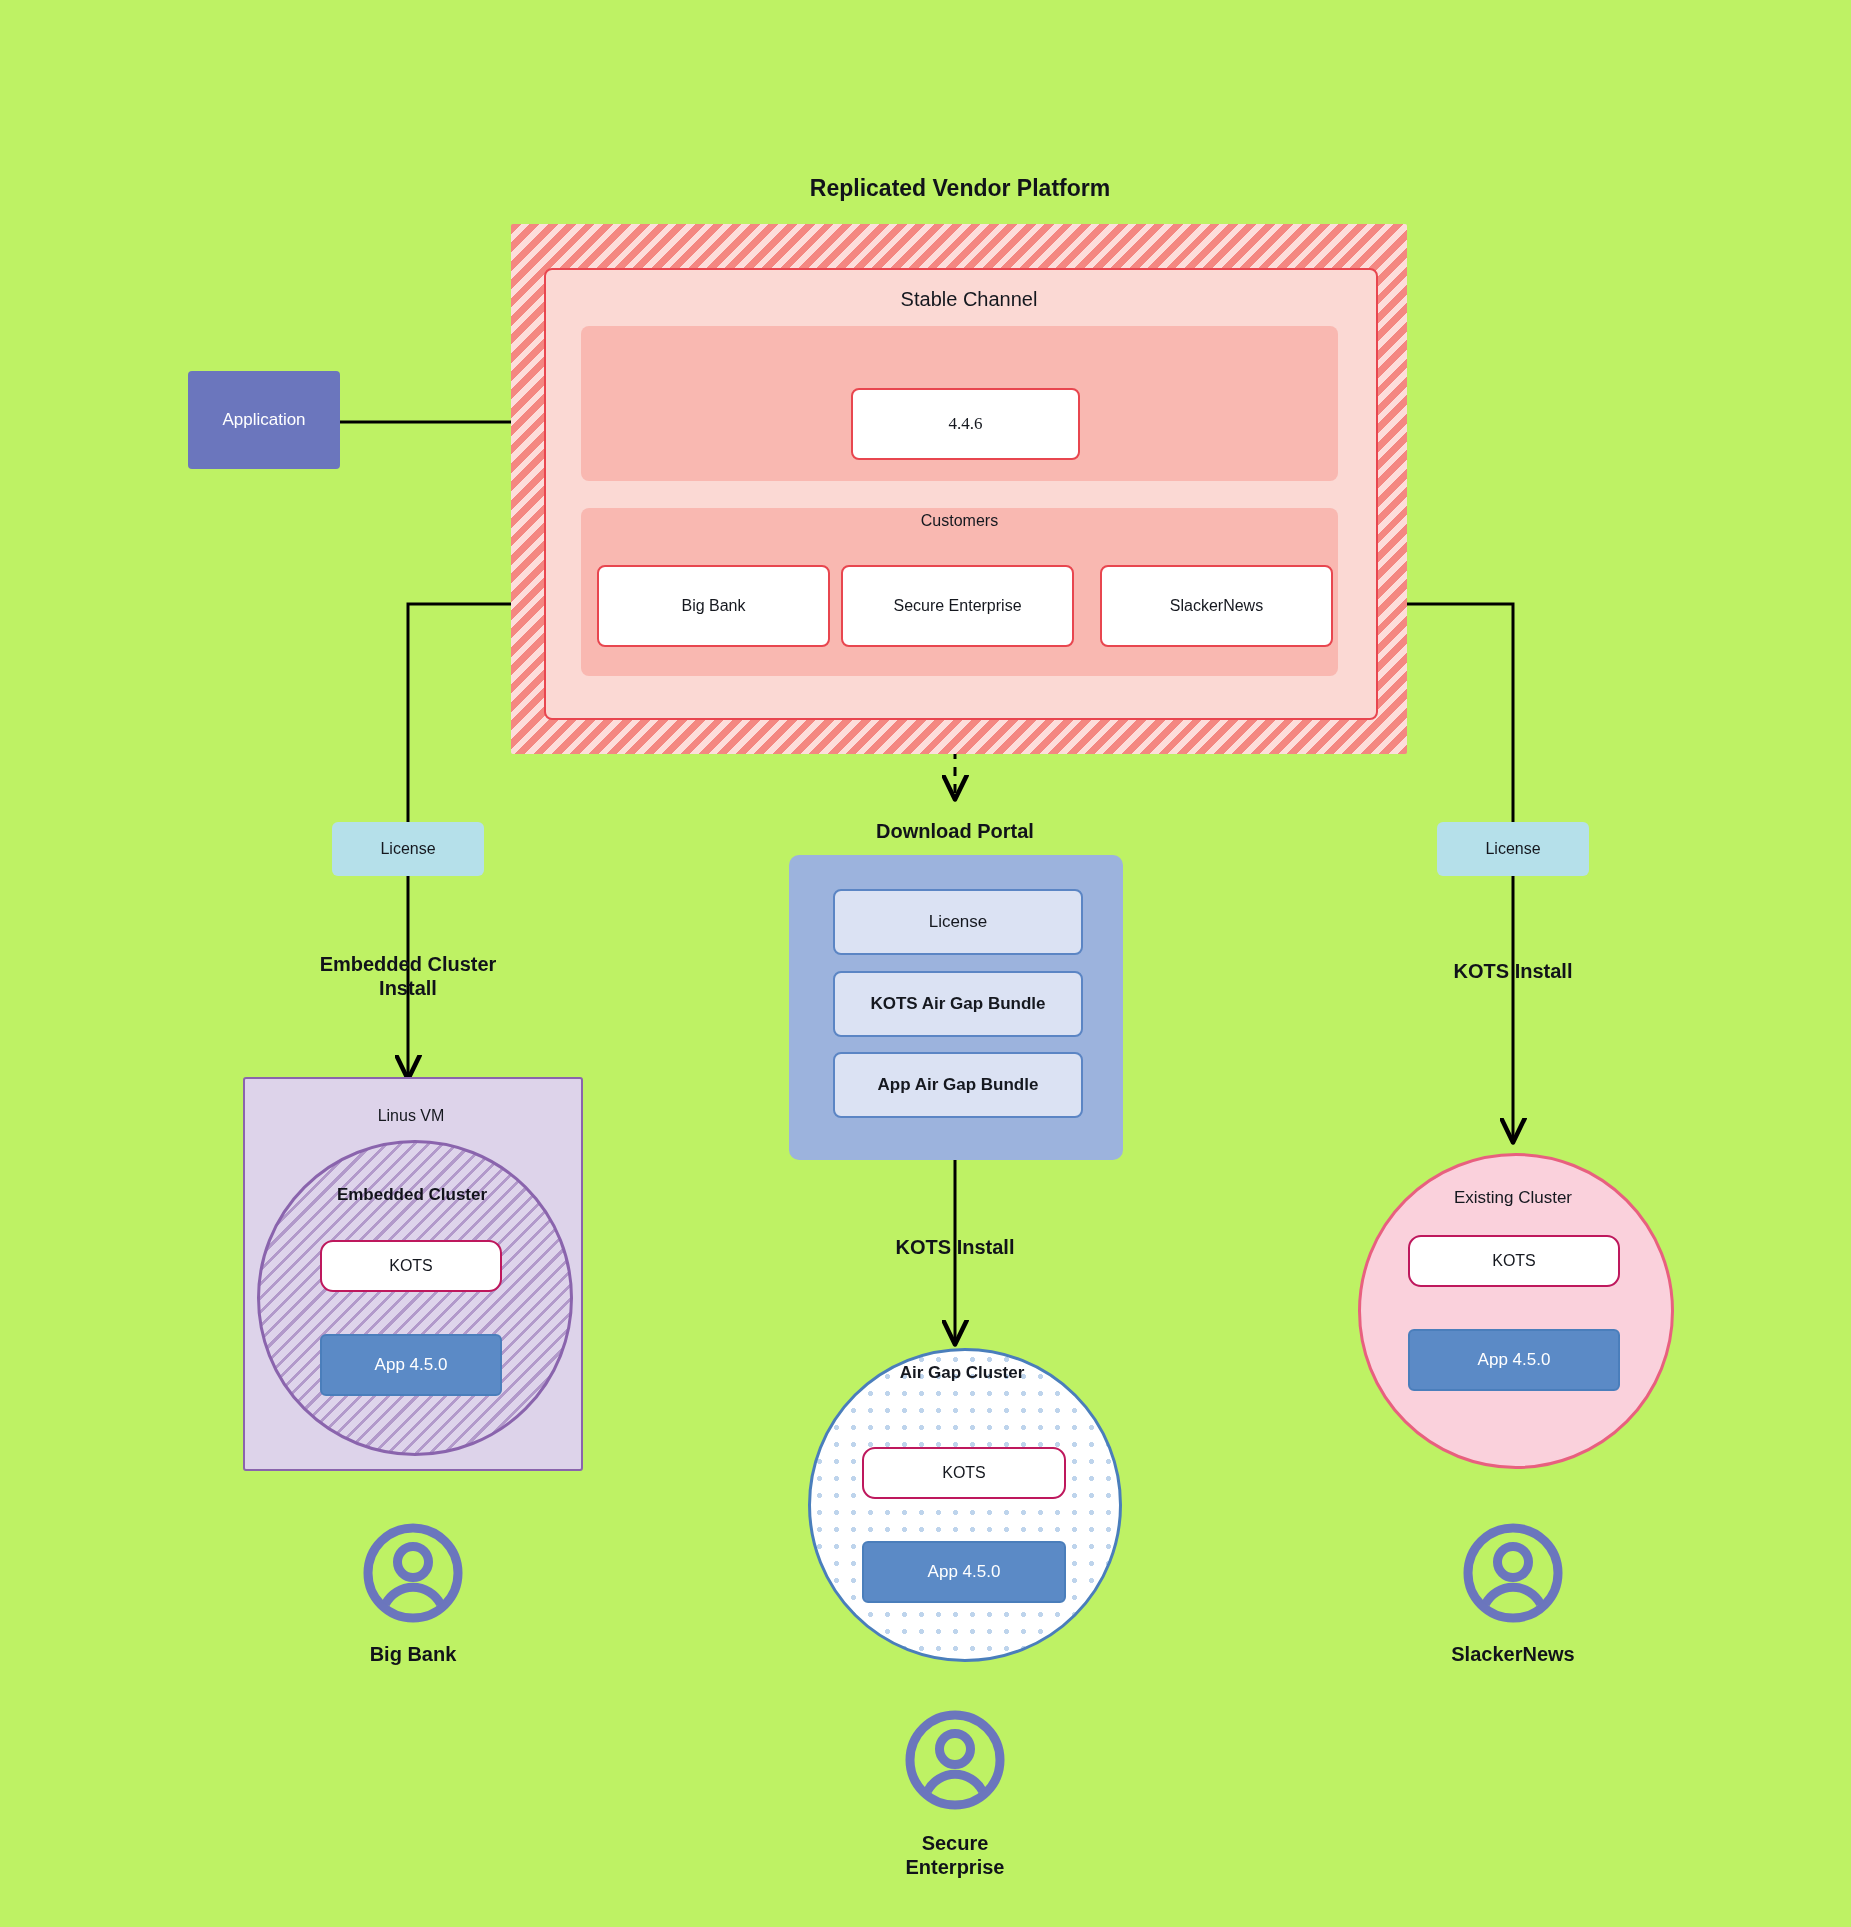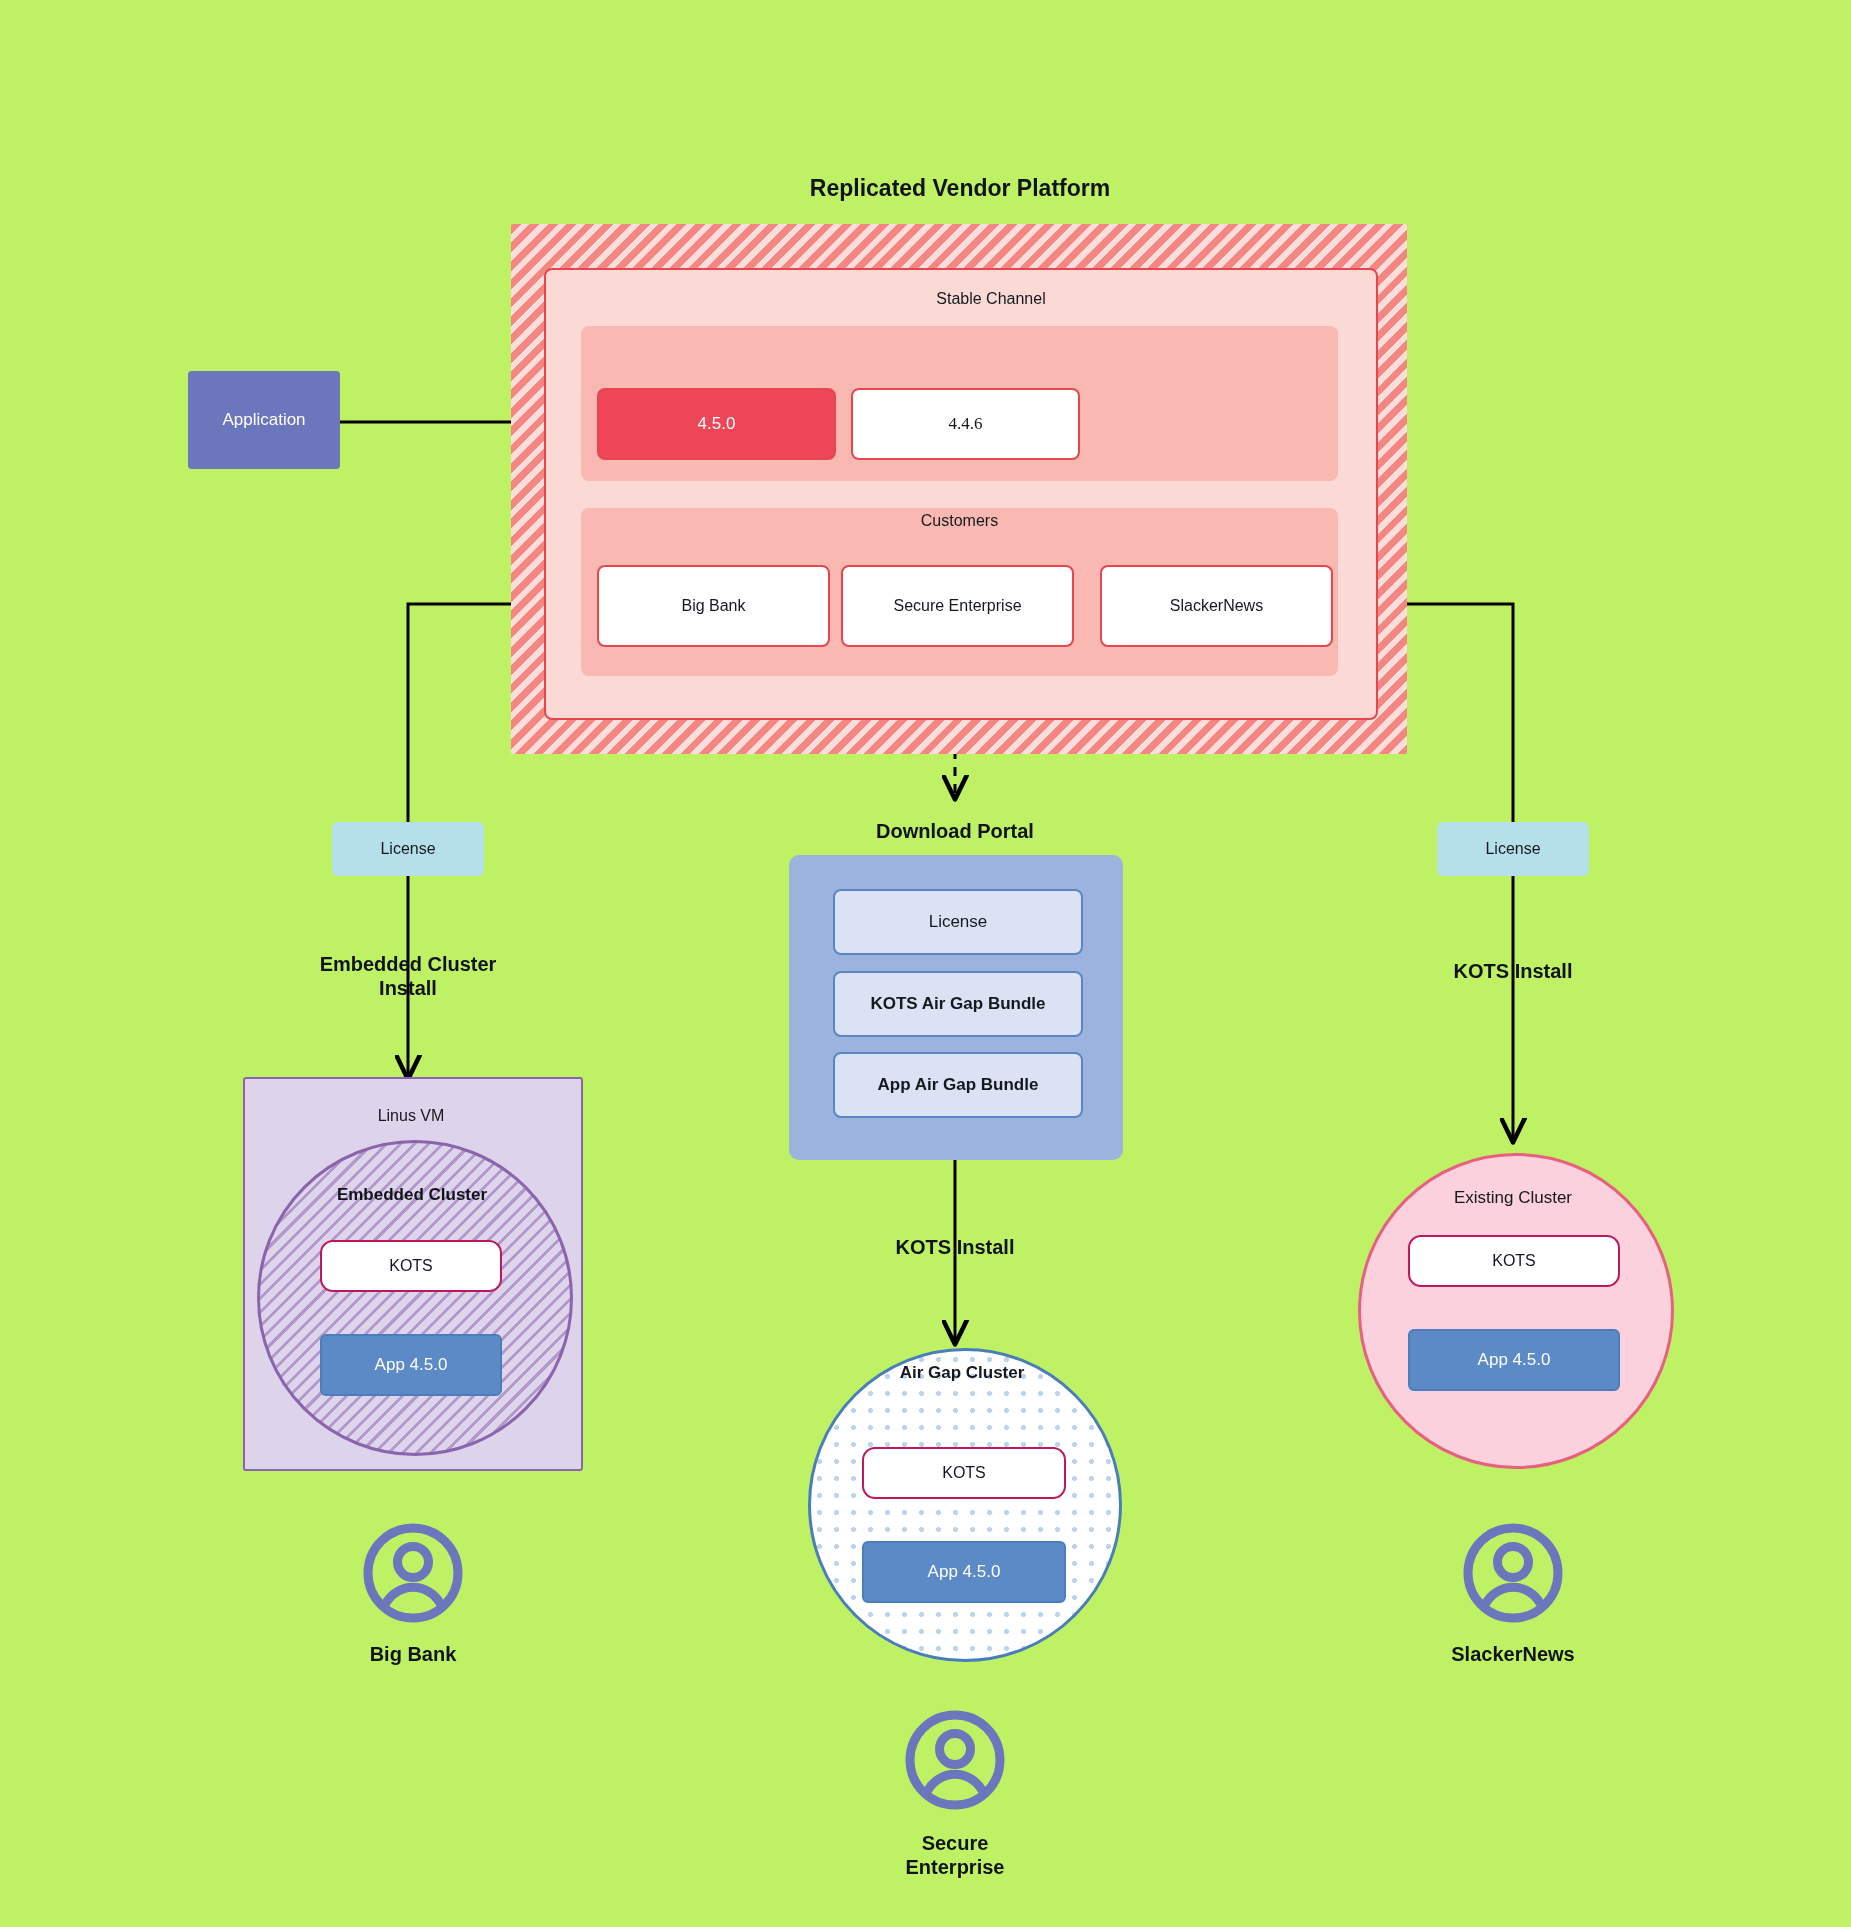--- a/index.html
+++ b/index.html
@@ -184,27 +184,24 @@
     <path d="M962,1495 L962,1541" fill="none" stroke="#000000" stroke-width="3" stroke-dasharray="7 7" marker-end="url(#arrowFilledSmall)"></path>
 
     <path d="M1513,1283 L1513,1329" fill="none" stroke="#000000" stroke-width="3" stroke-dasharray="7 7" marker-end="url(#arrowFilledSmall)"></path>
   </svg>
 
   <div class="abs ctr title-bold" style="left:600px;top:172px;width:720px;height:32px;font-size:23px;">Replicated Vendor Platform</div>
 
   <div class="abs hatched-red" style="left:511px;top:224px;width:896px;height:530px;"></div>
 
   <div class="abs panel-channel" style="left:544px;top:268px;width:830px;height:448px;"></div>
-  <div class="abs ctr label-plain" style="left:576px;top:287px;width:830px;height:24px;font-size:16px;">Stable Channel</div>
+  <div class="abs ctr label-plain" style="left:554px;top:287px;width:830px;height:24px;font-size:20px;">Stable Channel</div>
 
   <div class="abs panel-sub" style="left:581px;top:326px;width:757px;height:155px;"></div>
 
-  <div class="abs ctr rel-current" style="left:597px;top:388px;width:235px;height:68px;">
-    <span style="font-size:17px;">4.5.0</span>
-  </div>
   <div class="abs ctr rel-old" style="left:851px;top:388px;width:225px;height:68px;">
     <span style="font-size:17px;font-family:Liberation Serif, serif;">4.4.6</span>
   </div>
 
   <div class="abs panel-sub" style="left:581px;top:508px;width:757px;height:168px;"></div>
   <div class="abs ctr label-plain" style="left:581px;top:509px;width:757px;height:24px;font-size:16px;">Customers</div>
 
   <div class="abs ctr cust-box" style="left:597px;top:565px;width:229px;height:78px;">
     <span style="font-size:16px;">Big Bank</span>
   </div>

